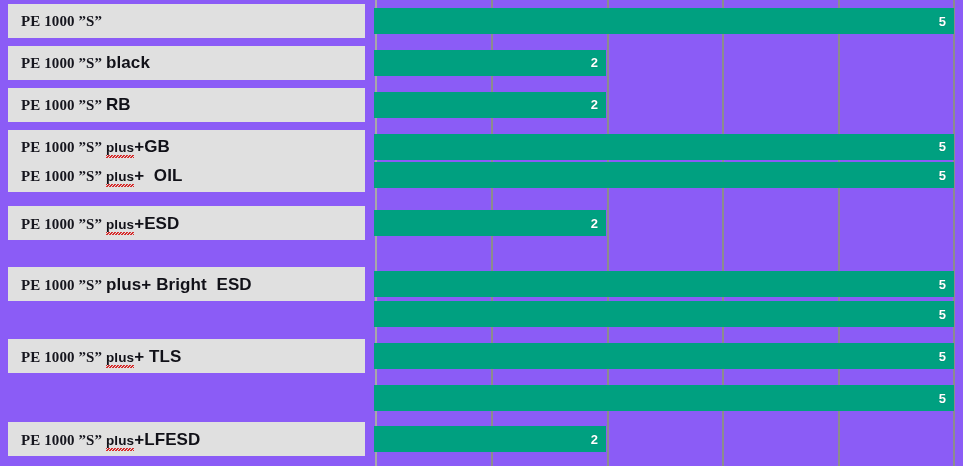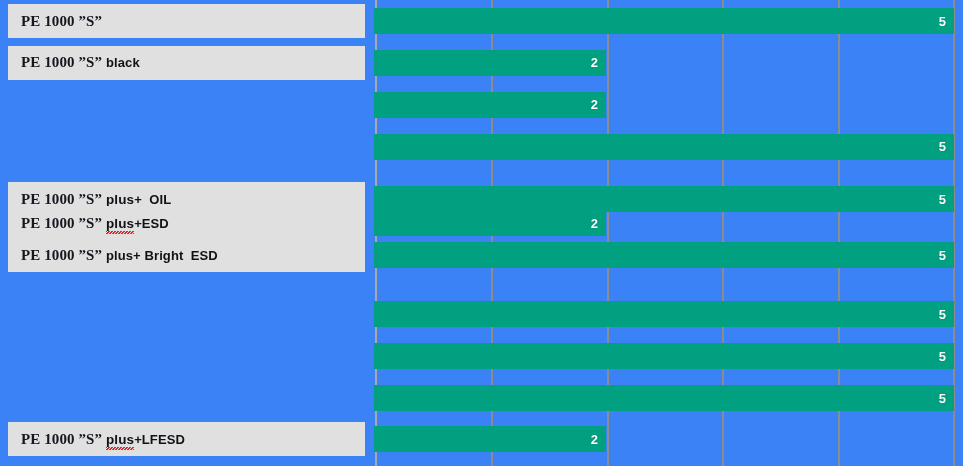--- a/index.html
+++ b/index.html
@@ -8,21 +8,21 @@
     margin: 0; padding: 0;
     width: 963px; height: 466px;
     background: #ffffff;
     font-family: "Liberation Sans", sans-serif;
     overflow: hidden;
   }
   #chart-root {
     position: relative;
     width: 963px;
     height: 466px;
-    background: #3b82f6;
+    background: #8b5cf6;
   }
 
   
   #gridlines {
     position: absolute;
     left: 0; top: 0;
     width: 963px; height: 466px;
     pointer-events: none;
   }
   .gridline {
@@ -70,21 +70,21 @@
   }
   .label-text .ser {
     font-family: "Liberation Serif", serif;
     font-weight: bold;
     font-size: 15px;
     color: #16161e;
   }
   .label-text .sans {
     font-family: "Liberation Sans", sans-serif;
     font-weight: bold;
-    font-size: 13px;
+    font-size: 17px;
     color: #111118;
   }
   .label-text .misspell {
     font-family: "Liberation Sans", sans-serif;
     font-weight: bold;
     font-size: 13.5px;
     color: #111118;
     background-image:
       repeating-linear-gradient(135deg,
         #d62b2b 0px, #d62b2b 1px,
@@ -141,59 +141,68 @@
       </div>
       <div class="row" style="top: 45.9px;">
         <div class="label-box">
           <div class="label-text"><span class="ser">PE 1000 ”S”</span> <span class="sans">black</span></div>
         </div>
         <div class="bar" style="width: 232px;">
           <span class="bar-value">2</span>
         </div>
       </div>
       <div class="row" style="top: 87.8px;">
+        <div class="label-box">
+          <div class="label-text"><span class="ser">PE 1000 ”S”</span> <span class="sans">RB</span></div>
+        </div>
         <div class="bar" style="width: 232px;">
           <span class="bar-value">2</span>
         </div>
       </div>
       <div class="row" style="top: 129.7px;">
-        <div class="bar" style="width: 580px;">
-          <span class="bar-value">5</span>
-        </div>
-      </div>
-      <div class="row" style="top: 182px;">
+        <div class="label-box">
+          <div class="label-text"><span class="ser">PE 1000 ”S”</span> <span class="misspell">plus</span><span class="sans">+GB</span></div>
+        </div>
+        <div class="bar" style="width: 580px;">
+          <span class="bar-value">5</span>
+        </div>
+      </div>
+      <div class="row" style="top: 158px;">
         <div class="label-box">
           <div class="label-text"><span class="ser">PE 1000 ”S”</span> <span class="misspell">plus</span><span class="sans">+&nbsp; OIL</span></div>
         </div>
         <div class="bar" style="width: 580px;">
           <span class="bar-value">5</span>
         </div>
       </div>
       <div class="row" style="top: 206px;">
         <div class="label-box">
           <div class="label-text"><span class="ser">PE 1000 ”S”</span> <span class="misspell">plus</span><span class="sans">+ESD</span></div>
         </div>
         <div class="bar" style="width: 232px;">
           <span class="bar-value">2</span>
         </div>
       </div>
-      <div class="row" style="top: 238px;">
+      <div class="row" style="top: 267px;">
         <div class="label-box">
           <div class="label-text"><span class="ser">PE 1000 ”S”</span> <span class="sans">plus+ Bright&nbsp; ESD</span></div>
         </div>
         <div class="bar" style="width: 580px;">
           <span class="bar-value">5</span>
         </div>
       </div>
       <div class="row" style="top: 297.3px;">
         <div class="bar" style="width: 580px;">
           <span class="bar-value">5</span>
         </div>
       </div>
       <div class="row" style="top: 339.2px;">
+        <div class="label-box">
+          <div class="label-text"><span class="ser">PE 1000 ”S”</span> <span class="misspell">plus</span><span class="sans">+ TLS</span></div>
+        </div>
         <div class="bar" style="width: 580px;">
           <span class="bar-value">5</span>
         </div>
       </div>
       <div class="row" style="top: 381.1px;">
         <div class="bar" style="width: 580px;">
           <span class="bar-value">5</span>
         </div>
       </div>
       <div class="row" style="top: 422px;">

